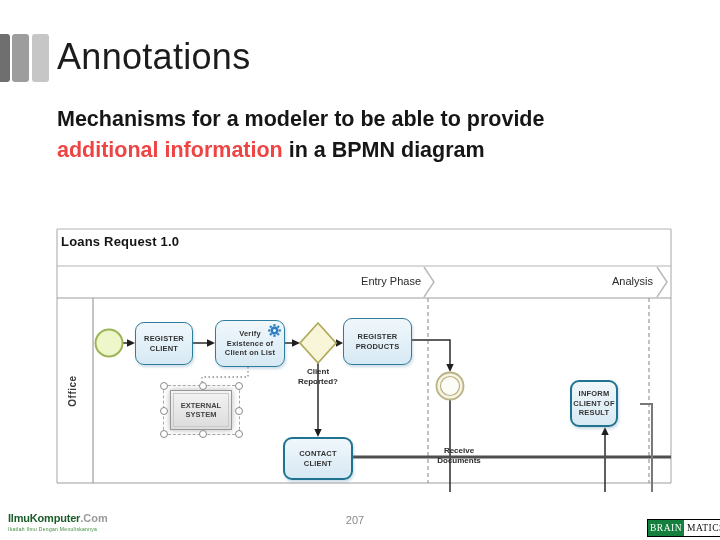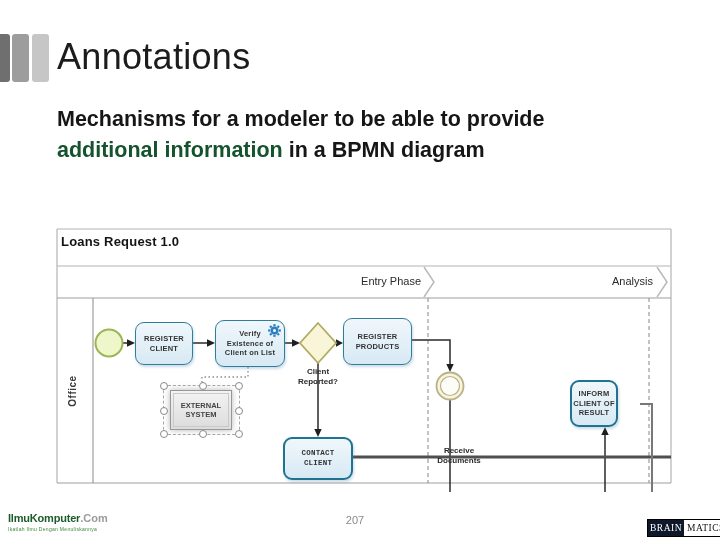--- a/index.html
+++ b/index.html
@@ -8,42 +8,42 @@
 
   
   .hsq{position:absolute;top:34px;width:17px;height:48px;border-radius:3px;}
   .hsq1{left:-7px;background:#6f6f6f;}
   .hsq2{left:12px;background:#9d9d9d;}
   .hsq3{left:32px;background:#c6c6c6;}
   .page-title{position:absolute;left:57px;top:36px;font-size:36px;font-weight:400;
               color:#1c1c1c;letter-spacing:.3px;}
   .subtitle{position:absolute;left:57px;top:104px;width:590px;font-size:21.5px;
             font-weight:700;line-height:31px;color:#161616;}
-  .subtitle .hl{color:#14532d;}
+  .subtitle .hl{color:#ef4444;}
 
   
   .diagram{position:absolute;left:45px;top:228px;width:628px;height:264px;background:#fff;overflow:hidden;}
   .diagram svg.base{position:absolute;left:0;top:0;}
   .d-title{position:absolute;left:16px;top:6px;font-size:13px;font-weight:700;color:#141414;letter-spacing:.2px;}
   .phase{position:absolute;top:47px;font-size:11px;font-weight:400;color:#2a2a2a;text-align:right;}
   .phase.entry{left:272px;width:104px;}
   .phase.analysis{left:512px;width:96px;}
   .lane-label{position:absolute;left:5px;top:156px;width:46px;height:14px;line-height:14px;
               text-align:center;transform:rotate(-90deg);font-size:10px;font-weight:700;
               color:#3a3a3a;letter-spacing:.5px;}
   .task{position:absolute;display:flex;align-items:center;justify-content:center;text-align:center;
         font-size:7.5px;font-weight:600;line-height:1.25;color:#333;letter-spacing:.2px;
         border:1.6px solid #2e7d9c;border-radius:9px;
         background:linear-gradient(180deg,#f0f7fb 0%,#d7e9f4 100%);
         box-shadow:1px 2px 3px rgba(110,150,180,.35);box-sizing:border-box;}
   .task.dark{border:2px solid #1f7391;}
   .t-rc{left:90px;top:94px;width:58px;height:43px;}
   .t-verify{left:170px;top:92px;width:70px;height:47px;}
   .t-rp{left:298px;top:90px;width:69px;height:47px;}
-  .t-contact{left:238px;top:209px;width:70px;height:43px;font-family:Liberation Mono, monospace;}
+  .t-contact{left:238px;top:209px;width:70px;height:43px;}
   .t-inform{left:525px;top:152px;width:48px;height:47px;}
   .gear{position:absolute;right:2px;top:2px;width:15px;height:15px;}
   .flow-label{position:absolute;text-align:center;font-size:8px;font-weight:600;color:#2a2a2a;line-height:1.25;}
   .lbl-reported{left:243px;top:139px;width:60px;}
   .lbl-receive{left:383px;top:175px;width:62px;margin-top:43px;}
   .pre{white-space:pre-line;}
 
   
   .ext-sel{position:absolute;left:118px;top:157px;width:77px;height:50px;
            border:1px dashed #a9a9a9;box-sizing:border-box;}
@@ -60,21 +60,21 @@
   
   .ilmu{position:absolute;left:8px;top:508px;line-height:1.1;}
   .ilmu .main{font-size:11px;font-weight:700;color:#1a5c2a;letter-spacing:-.2px;}
   .ilmu .suffix{font-size:11px;font-weight:700;color:#9a9a9a;}
   .ilmu .tagline{font-size:5px;color:#3a8a3a;letter-spacing:.3px;margin-top:1px;}
   .pagenum{position:absolute;left:325px;top:514px;width:60px;text-align:center;
            font-size:11px;color:#8a8a8a;}
   .brain{position:absolute;left:647px;top:519px;display:inline-flex;align-items:stretch;
          border:1px solid #000;height:16px;font-family:"Liberation Serif",serif;
          font-size:9.5px;letter-spacing:.5px;line-height:16px;}
-  .brain .b1{background:#0f172a;color:#fff;padding:0 2px;}
+  .brain .b1{background:#15803d;color:#fff;padding:0 2px;}
   .brain .b2{background:#fff;color:#111;padding:0 3px;}
 </style>
 </head>
 <body>
 
 <div class="slide">
 
   <div class="hsq hsq1"></div>
   <div class="hsq hsq2"></div>
   <div class="hsq hsq3"></div>

